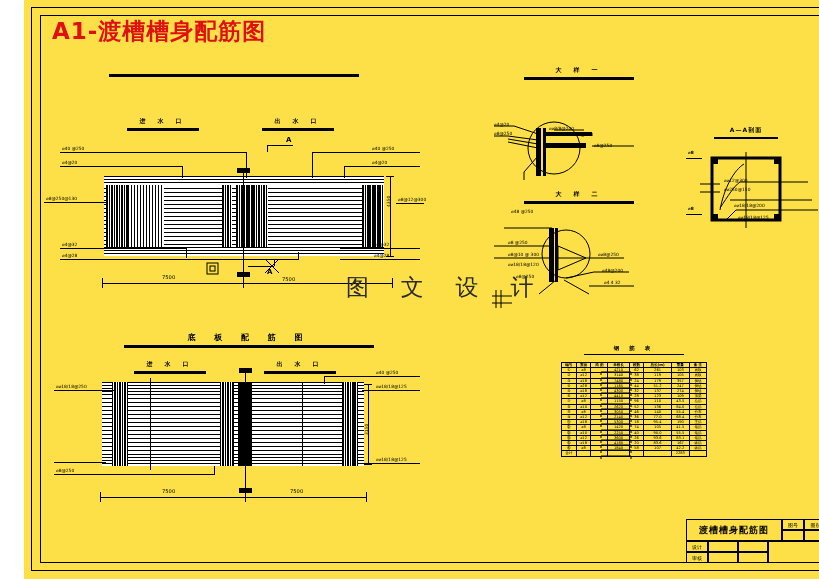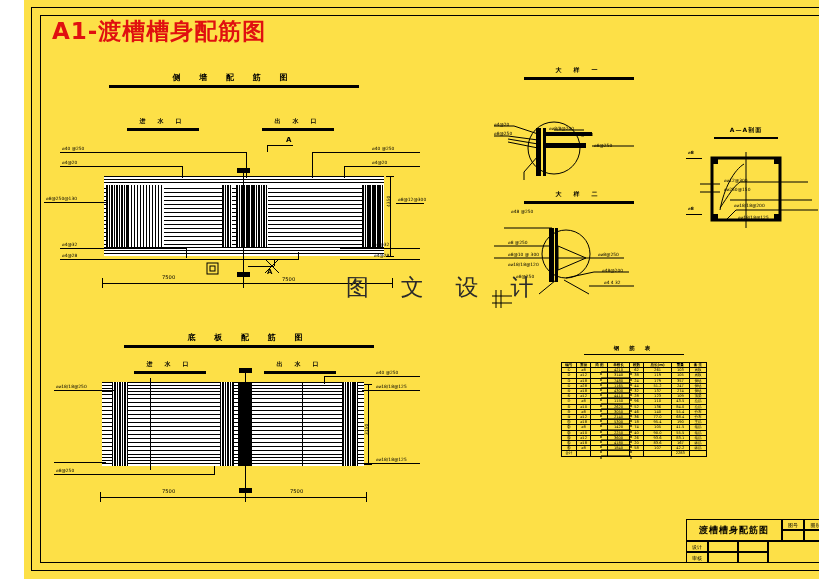--- a/index.html
+++ b/index.html
@@ -77,21 +77,20 @@
 <body>
 
 <div id="sheet">
 
   <div class="frame-outer"></div>
   <div class="frame-inner"></div>
 
   <div class="sheet-title">A1-渡槽槽身配筋图</div>
 
   <div class="vhead" style="left:85px;top:72px;width:250px;">
-    <span class="lbl">侧  墙  配  筋  图</span>
     <span class="bar"></span>
   </div>
 
   <div class="vhead small" style="left:103px;top:117px;width:72px;">
     <span class="lbl">进 水 口</span>
     <span class="bar"></span>
   </div>
   <div class="vhead small" style="left:238px;top:117px;width:72px;">
     <span class="lbl">出 水 口</span>
     <span class="bar"></span>

